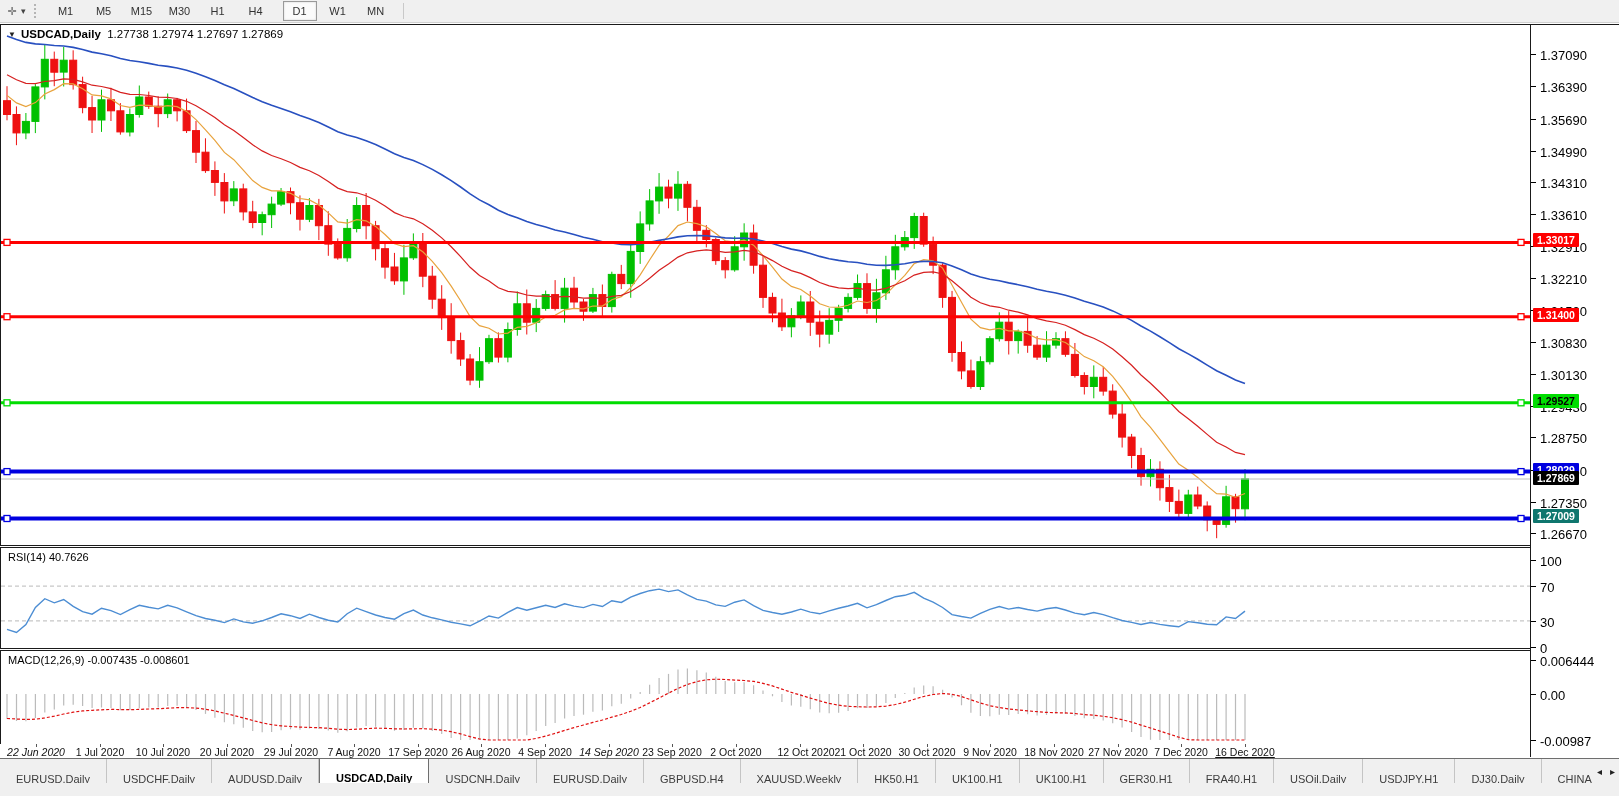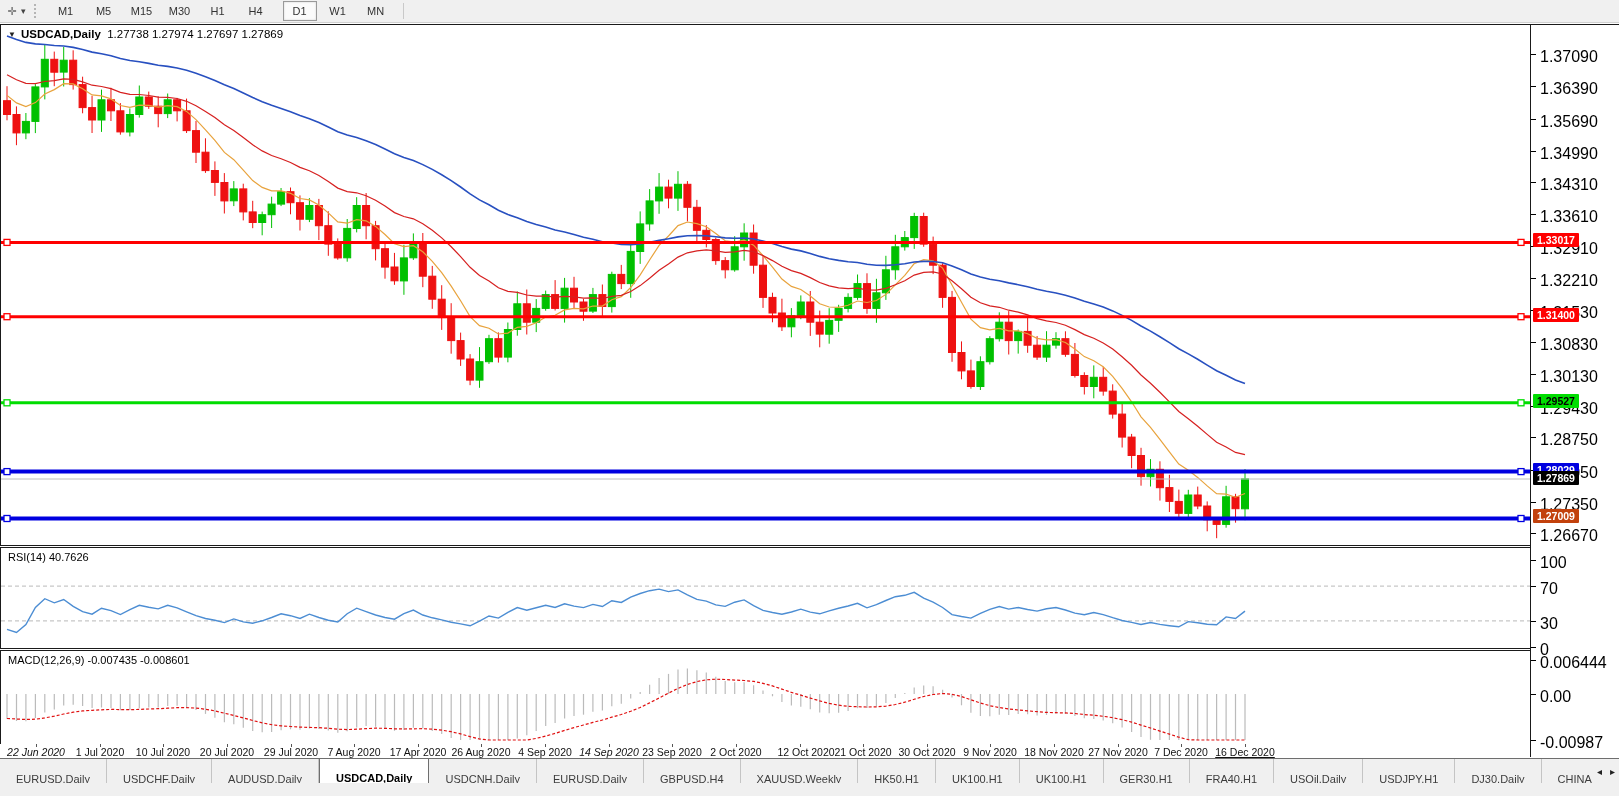--- a/index.html
+++ b/index.html
@@ -29,21 +29,21 @@
 
   #chart-title{position:absolute;left:7px;top:3px;font-size:11.5px;color:#000;white-space:nowrap;}
   #chart-title .tcaret{font-size:8px;vertical-align:1px;margin-right:5px;color:#222;}
   #chart-title b{font-weight:700;}
   .panel-label{position:absolute;left:7px;top:3px;font-size:11px;color:#000;white-space:nowrap;}
 
   
   #price-axis{position:absolute;left:1530px;top:25px;width:89px;height:732px;background:#fff;
               border-left:1px solid #1a1a1a;}
   .ax-tick{position:absolute;left:0;width:5px;height:1px;background:#000;}
-  .ax-label{position:absolute;left:9px;font-size:16px;color:#000;white-space:nowrap;}
+  .ax-label{position:absolute;left:9px;font-size:13px;color:#000;white-space:nowrap;}
   .lvl-label{position:absolute;left:2px;font-size:10.5px;font-weight:700;padding:1px 4px 1px 4px;
              border-radius:1px;white-space:nowrap;}
 
   
   .date-tick{position:absolute;top:0;width:1px;height:3px;background:#555;}
   .date-label{position:absolute;top:2px;font-size:10.5px;color:#111;white-space:nowrap;transform:translateX(-50%);}
 
   
   #tabbar{position:absolute;left:0;top:758px;width:1619px;height:25px;background:#f0f0f0;
           border-top:1px solid #6e6e6e;}
@@ -534,21 +534,21 @@
       <div class="date-label" style="left: 100px;">1 Jul 2020</div>
       <div class="date-tick" style="left: 163px;"></div>
       <div class="date-label" style="left: 163px;">10 Jul 2020</div>
       <div class="date-tick" style="left: 227px;"></div>
       <div class="date-label" style="left: 227px;">20 Jul 2020</div>
       <div class="date-tick" style="left: 291px;"></div>
       <div class="date-label" style="left: 291px;">29 Jul 2020</div>
       <div class="date-tick" style="left: 354px;"></div>
       <div class="date-label" style="left: 354px;">7 Aug 2020</div>
       <div class="date-tick" style="left: 418px;"></div>
-      <div class="date-label" style="left: 418px;">17 Apr 2020</div>
+      <div class="date-label" style="left: 418px;">17 Sep 2020</div>
       <div class="date-tick" style="left: 481px;"></div>
       <div class="date-label" style="left: 481px;">26 Aug 2020</div>
       <div class="date-tick" style="left: 545px;"></div>
       <div class="date-label" style="left: 545px;">4 Sep 2020</div>
       <div class="date-tick" style="left: 609px;"></div>
       <div class="date-label" style="left: 609px; font-style: italic;">14 Sep 2020</div>
       <div class="date-tick" style="left: 672px;"></div>
       <div class="date-label" style="left: 672px;">23 Sep 2020</div>
       <div class="date-tick" style="left: 736px;"></div>
       <div class="date-label" style="left: 736px;">2 Oct 2020</div>
@@ -600,21 +600,21 @@
       <div class="ax-tick" style="top: 445px;"></div>
       <div class="ax-label" style="top: 439px;">1.28050</div>
       <div class="ax-tick" style="top: 477px;"></div>
       <div class="ax-label" style="top: 471px;">1.27350</div>
       <div class="ax-tick" style="top: 508px;"></div>
       <div class="ax-label" style="top: 502px;">1.26670</div>
       <div class="lvl-label" style="top: 208px; background: rgb(255, 0, 0); color: rgb(255, 255, 255); text-align: right;">1.33017</div>
       <div class="lvl-label" style="top: 283px; background: rgb(255, 0, 0); color: rgb(255, 255, 255);">1.31400</div>
       <div class="lvl-label" style="top: 369px; background: rgb(0, 221, 0); color: rgb(0, 0, 0);">1.29527</div>
       <div class="lvl-label" style="top: 438px; background: rgb(0, 0, 224); color: rgb(255, 255, 255);">1.28029</div>
-      <div class="lvl-label" style="top: 484px; background: #c2410c; color: rgb(255, 255, 255);">1.27009</div>
+      <div class="lvl-label" style="top: 484px; background: #0f766e; color: rgb(255, 255, 255);">1.27009</div>
       <div class="lvl-label" style="top: 446px; background: rgb(0, 0, 0); color: rgb(255, 255, 255);">1.27869</div>
       <div class="ax-tick" style="top: 535px;"></div>
       <div class="ax-label" style="top: 529px;">100</div>
       <div class="ax-tick" style="top: 561px;"></div>
       <div class="ax-label" style="top: 555px;">70</div>
       <div class="ax-tick" style="top: 596px;"></div>
       <div class="ax-label" style="top: 590px;">30</div>
       <div class="ax-tick" style="top: 622px;"></div>
       <div class="ax-label" style="top: 616px;">0</div>
       <div class="ax-tick" style="top: 635px;"></div>

